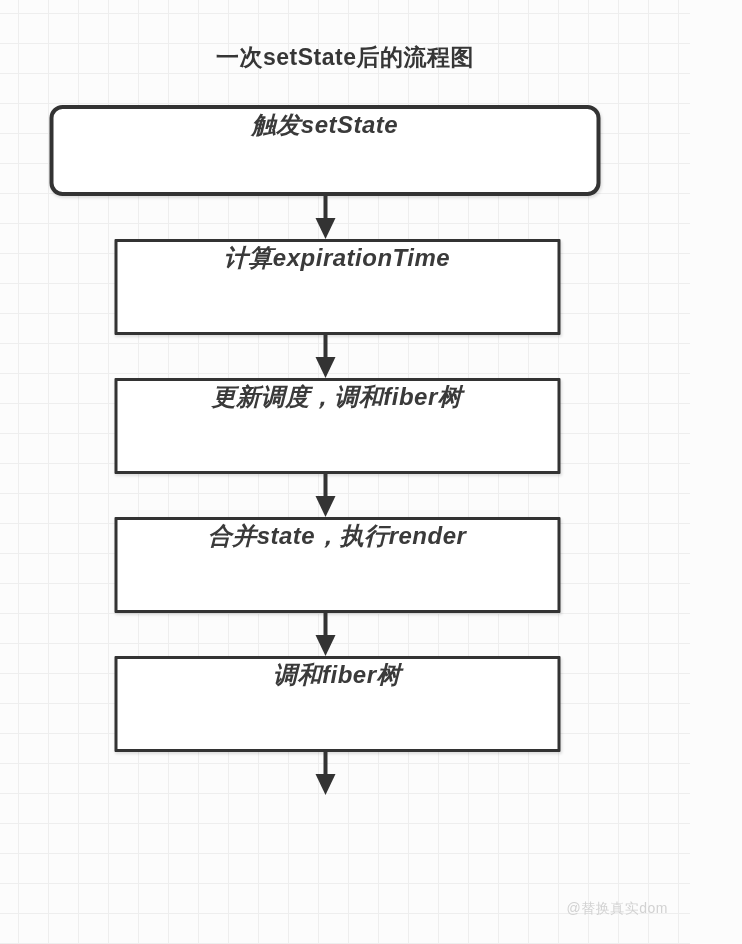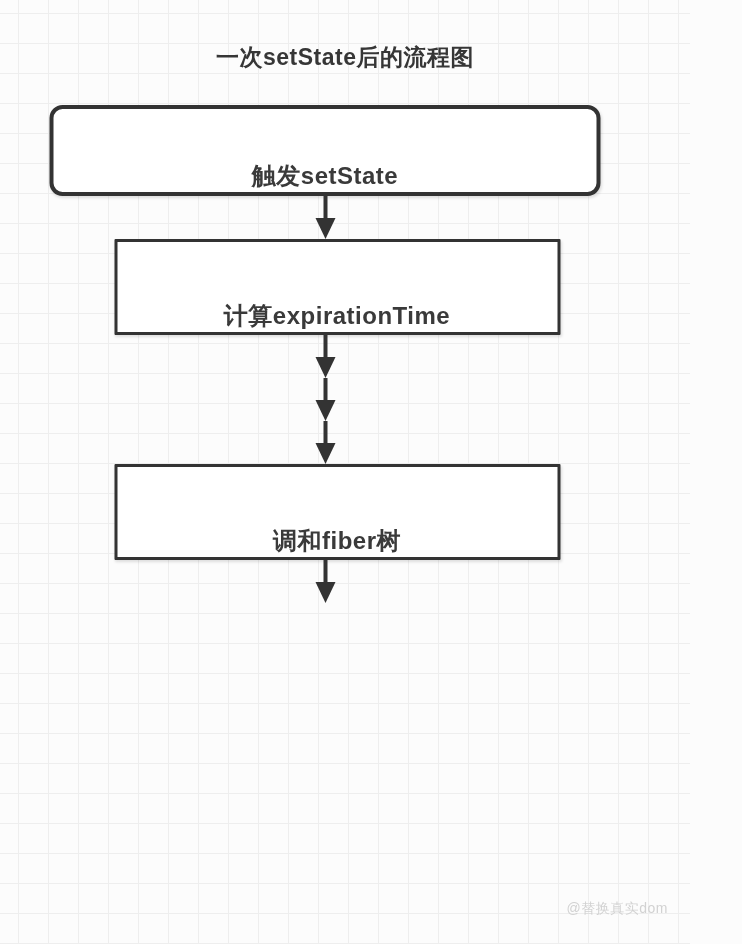--- a/index.html
+++ b/index.html
@@ -40,27 +40,28 @@
     transform: translateX(calc(-50% - 20px));
     display: flex;
     flex-direction: column;
     align-items: center;
   }
   .node {
     box-sizing: border-box;
     background: #ffffff;
     border: 3px solid #333333;
     display: flex;
-    align-items: flex-end;
+    align-items: flex-start;
     justify-content: center;
     font-size: 24px;
     font-weight: 700;
     color: #3a3a3a;
     box-shadow: 1px 2px 3px rgba(0,0,0,0.12);
     letter-spacing: 0.5px;
+    font-style: italic;
   }
   .node.rounded {
     width: 551px;
     height: 91px;
     border-width: 4px;
     border-radius: 13px;
   }
   .node.rect {
     width: 446px;
     height: 96px;
@@ -114,26 +115,32 @@
 
     <div class="node rect">
       <span>计算expirationTime</span>
     </div>
 
     <div class="arrow">
       <div class="stem"></div>
       <div class="head"></div>
     </div>
 
+    <div class="node rect">
+      <span>更新调度，调和fiber树</span>
+    </div>
 
     <div class="arrow">
       <div class="stem"></div>
       <div class="head"></div>
     </div>
 
+    <div class="node rect">
+      <span>合并state，执行render</span>
+    </div>
 
     <div class="arrow">
       <div class="stem"></div>
       <div class="head"></div>
     </div>
 
     <div class="node rect">
       <span>调和fiber树</span>
     </div>
 

